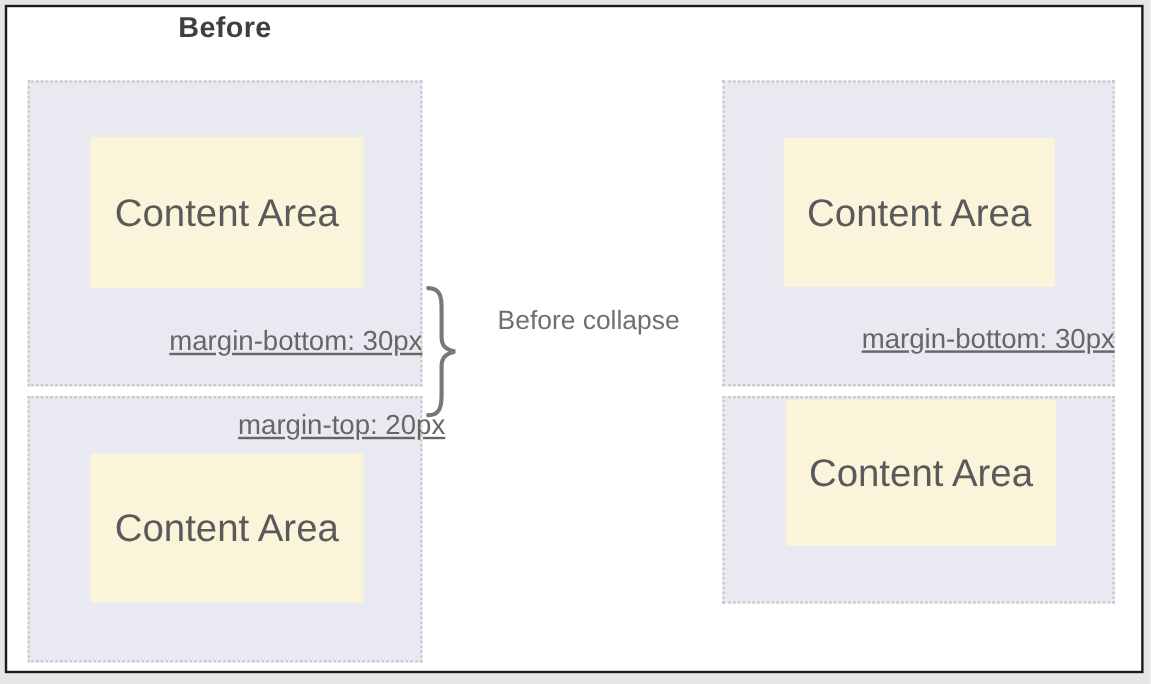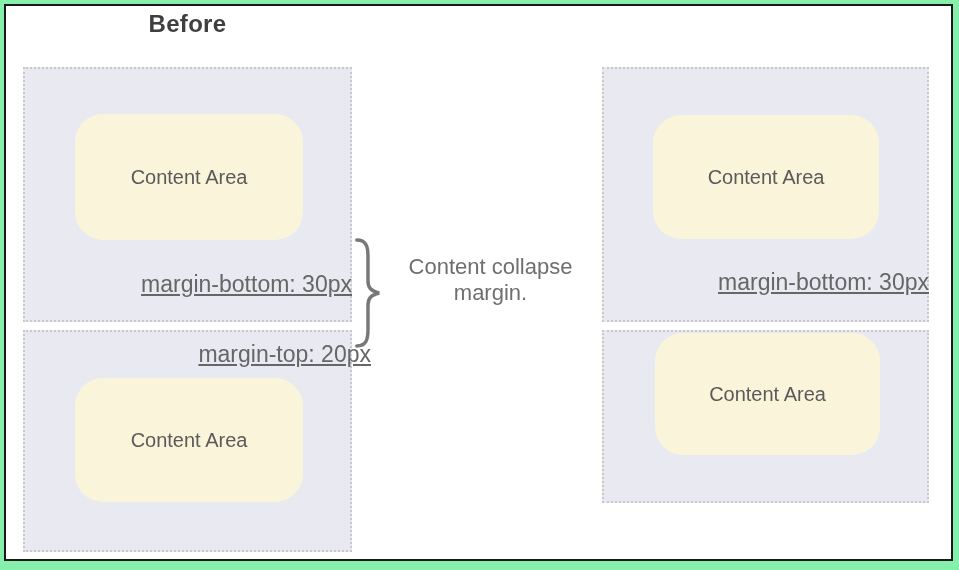--- a/index.html
+++ b/index.html
@@ -5,21 +5,21 @@
   html, body {
     margin: 0;
     padding: 0;
     background: #ffffff;
     font-family: "Liberation Sans", sans-serif;
   }
   #canvas {
     position: relative;
     width: 959px;
     height: 570px;
-    background: #86efac;
+    background: #e5e5e5;
     overflow: hidden;
   }
   .frame {
     position: absolute;
     left: 4px;
     top: 4px;
     width: 949px;
     height: 557px;
     border: 2px solid #1a1a1a;
     box-sizing: border-box;
@@ -38,23 +38,22 @@
     background: #e9e9f1;
     border: 2px dotted #c9c9c9;
     box-sizing: border-box;
   }
   .content-area {
     position: absolute;
     background: #faf5da;
     display: flex;
     align-items: center;
     justify-content: center;
-    font-size: 20px;
+    font-size: 32px;
     color: #5a5a5a;
-    border-radius: 28px;
   }
   .margin-label {
     position: absolute;
     text-align: right;
     font-size: 23px;
     color: #666666;
     text-decoration: underline;
   }
   .annotation {
     position: absolute;
@@ -105,22 +104,21 @@
   <div class="margin-label" id="label-before-1">margin-bottom: 30px</div>
 
   <div class="margin-box" id="box-before-2"></div>
   <div class="margin-label" id="label-before-2">margin-top: 20px</div>
   <div class="content-area" id="content-before-2">Content Area</div>
 
   <svg class="brace" viewBox="0 0 30 110">
     <path d="M3,3 C12,3 14,9 14,19 L14,43 C14,50 17,53 25,55 C17,57 14,60 14,67 L14,91 C14,101 12,107 3,107" fill="none" stroke="#787878" stroke-width="3.4" stroke-linecap="round"></path>
   </svg>
   <div class="annotation">
-    <span>Content collapse</span>
-    <span>margin.</span>
+    <span>Before collapse</span>
   </div>
 
 
   <div class="margin-box" id="box-after-1"></div>
   <div class="content-area" id="content-after-1">Content Area</div>
   <div class="margin-label" id="label-after-1">margin-bottom: 30px</div>
 
   <div class="margin-box" id="box-after-2"></div>
   <div class="content-area" id="content-after-2">Content Area</div>
 </div>

